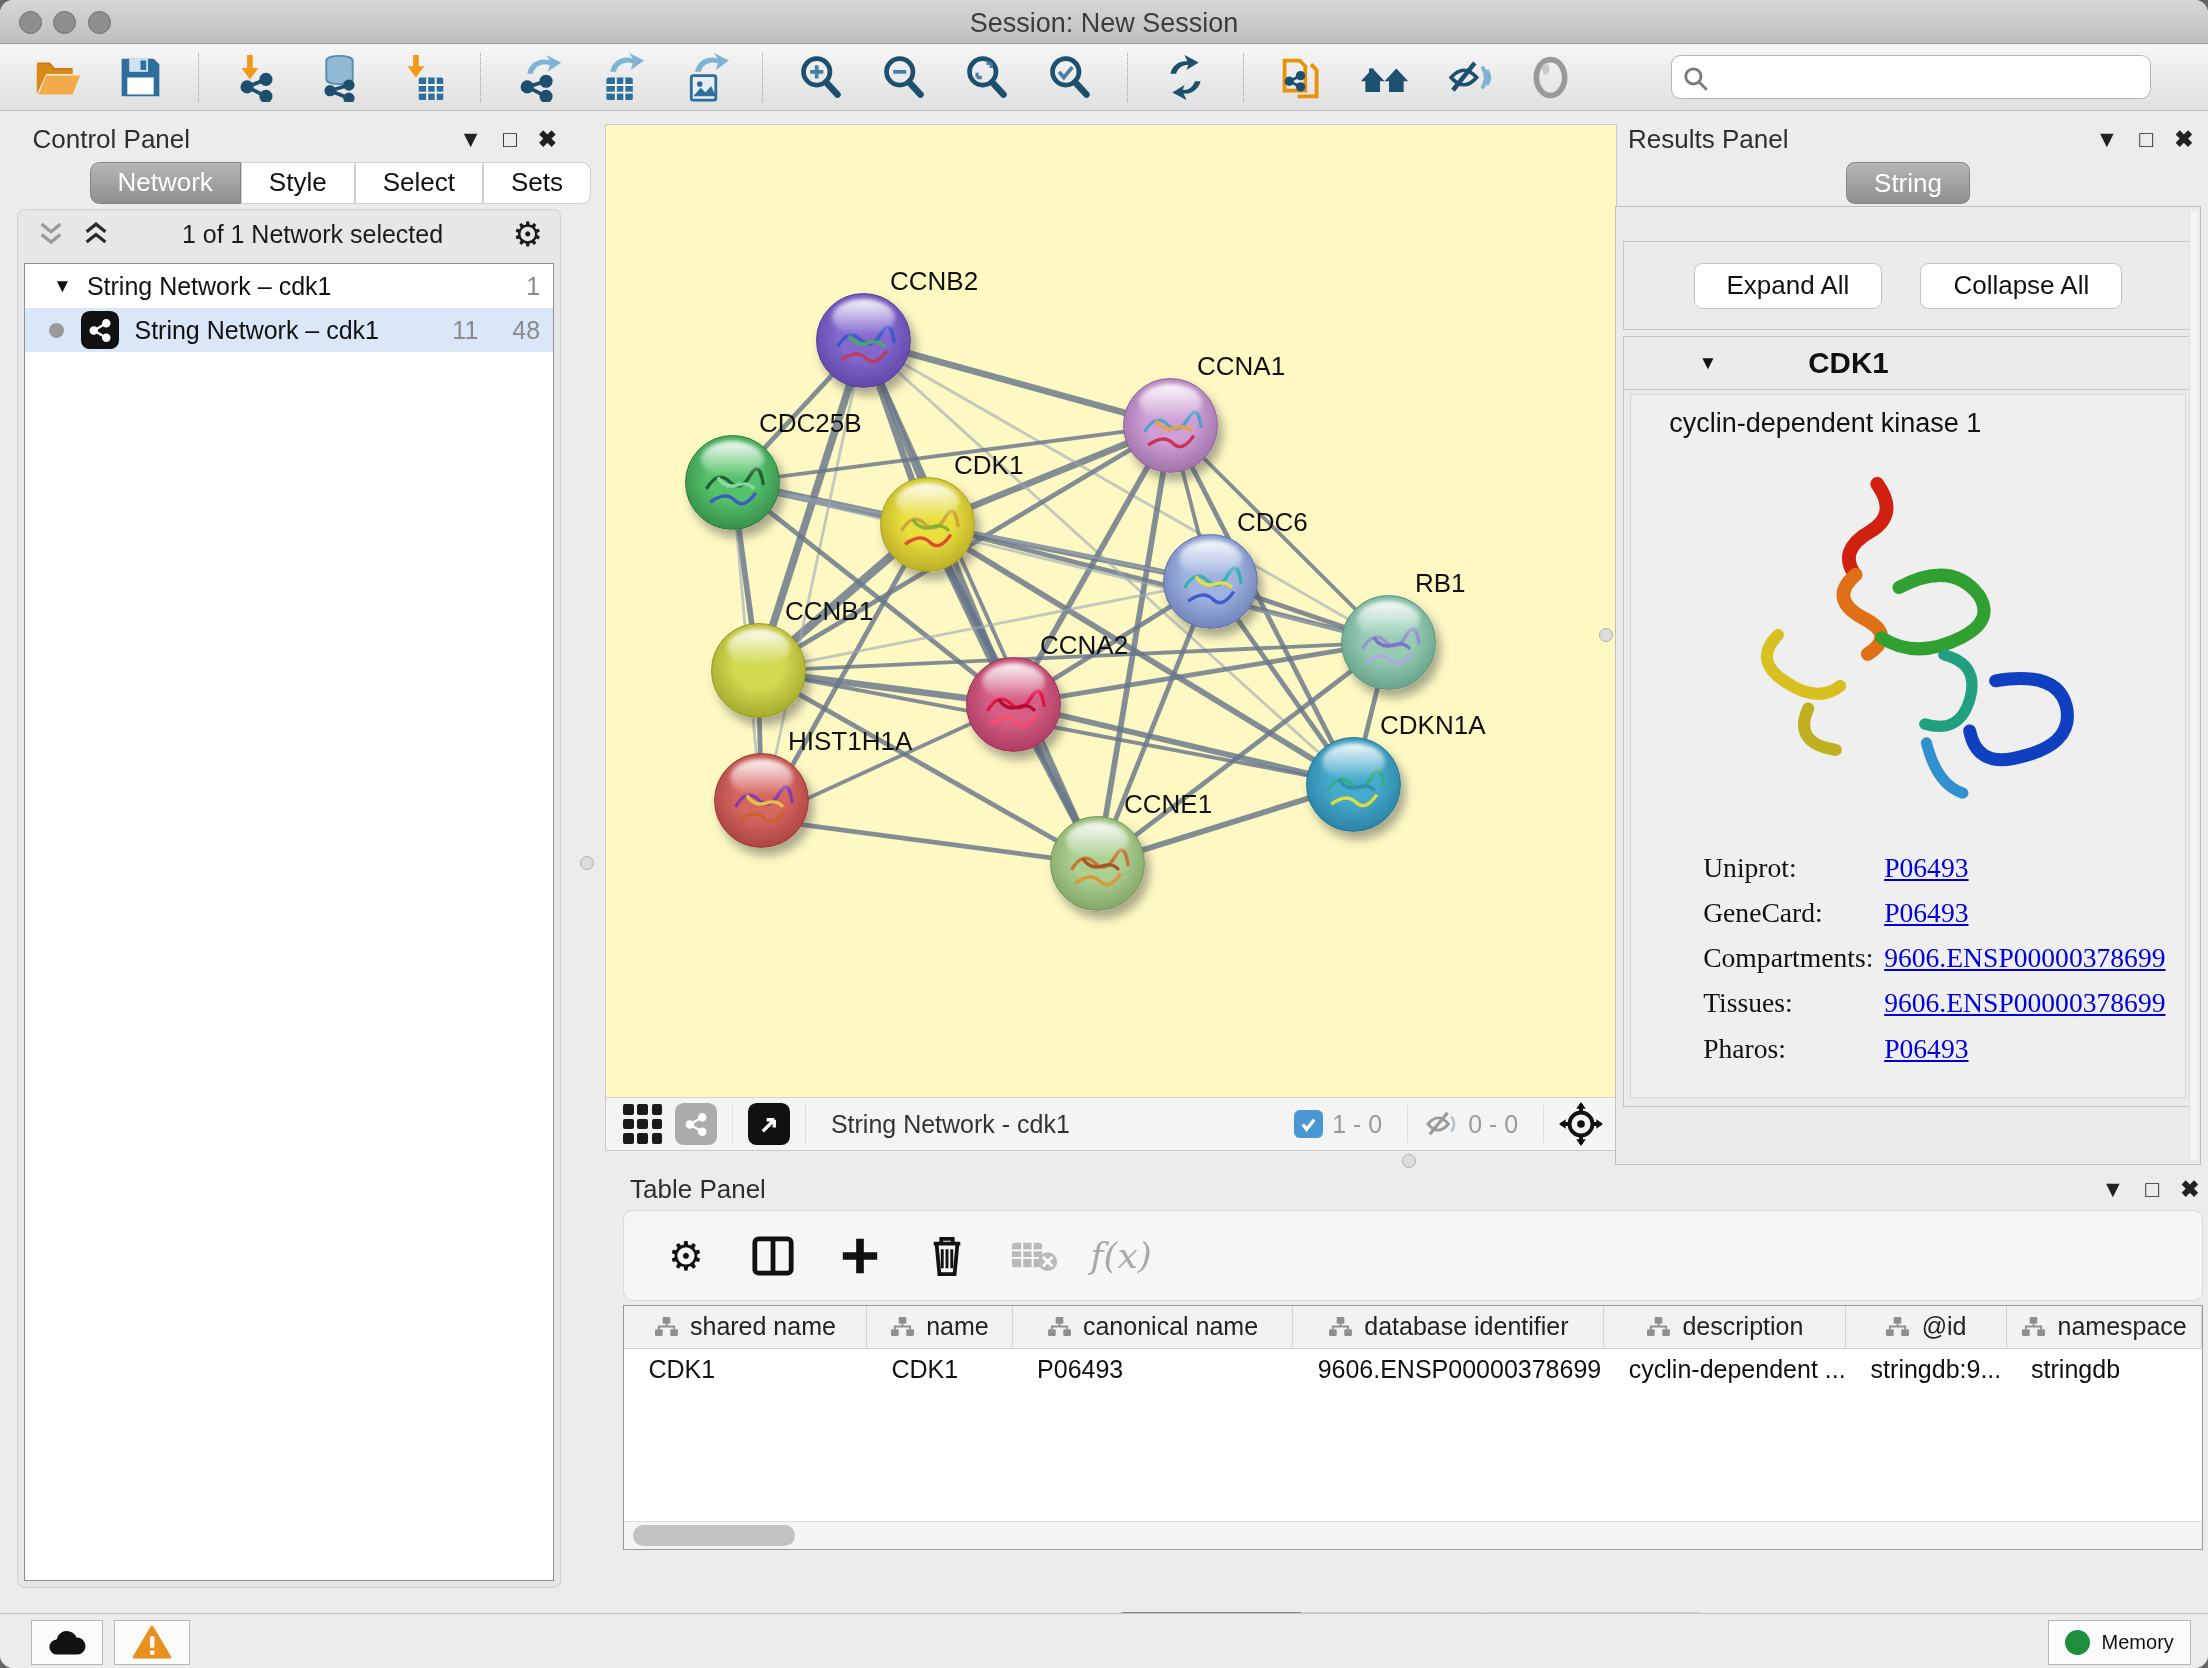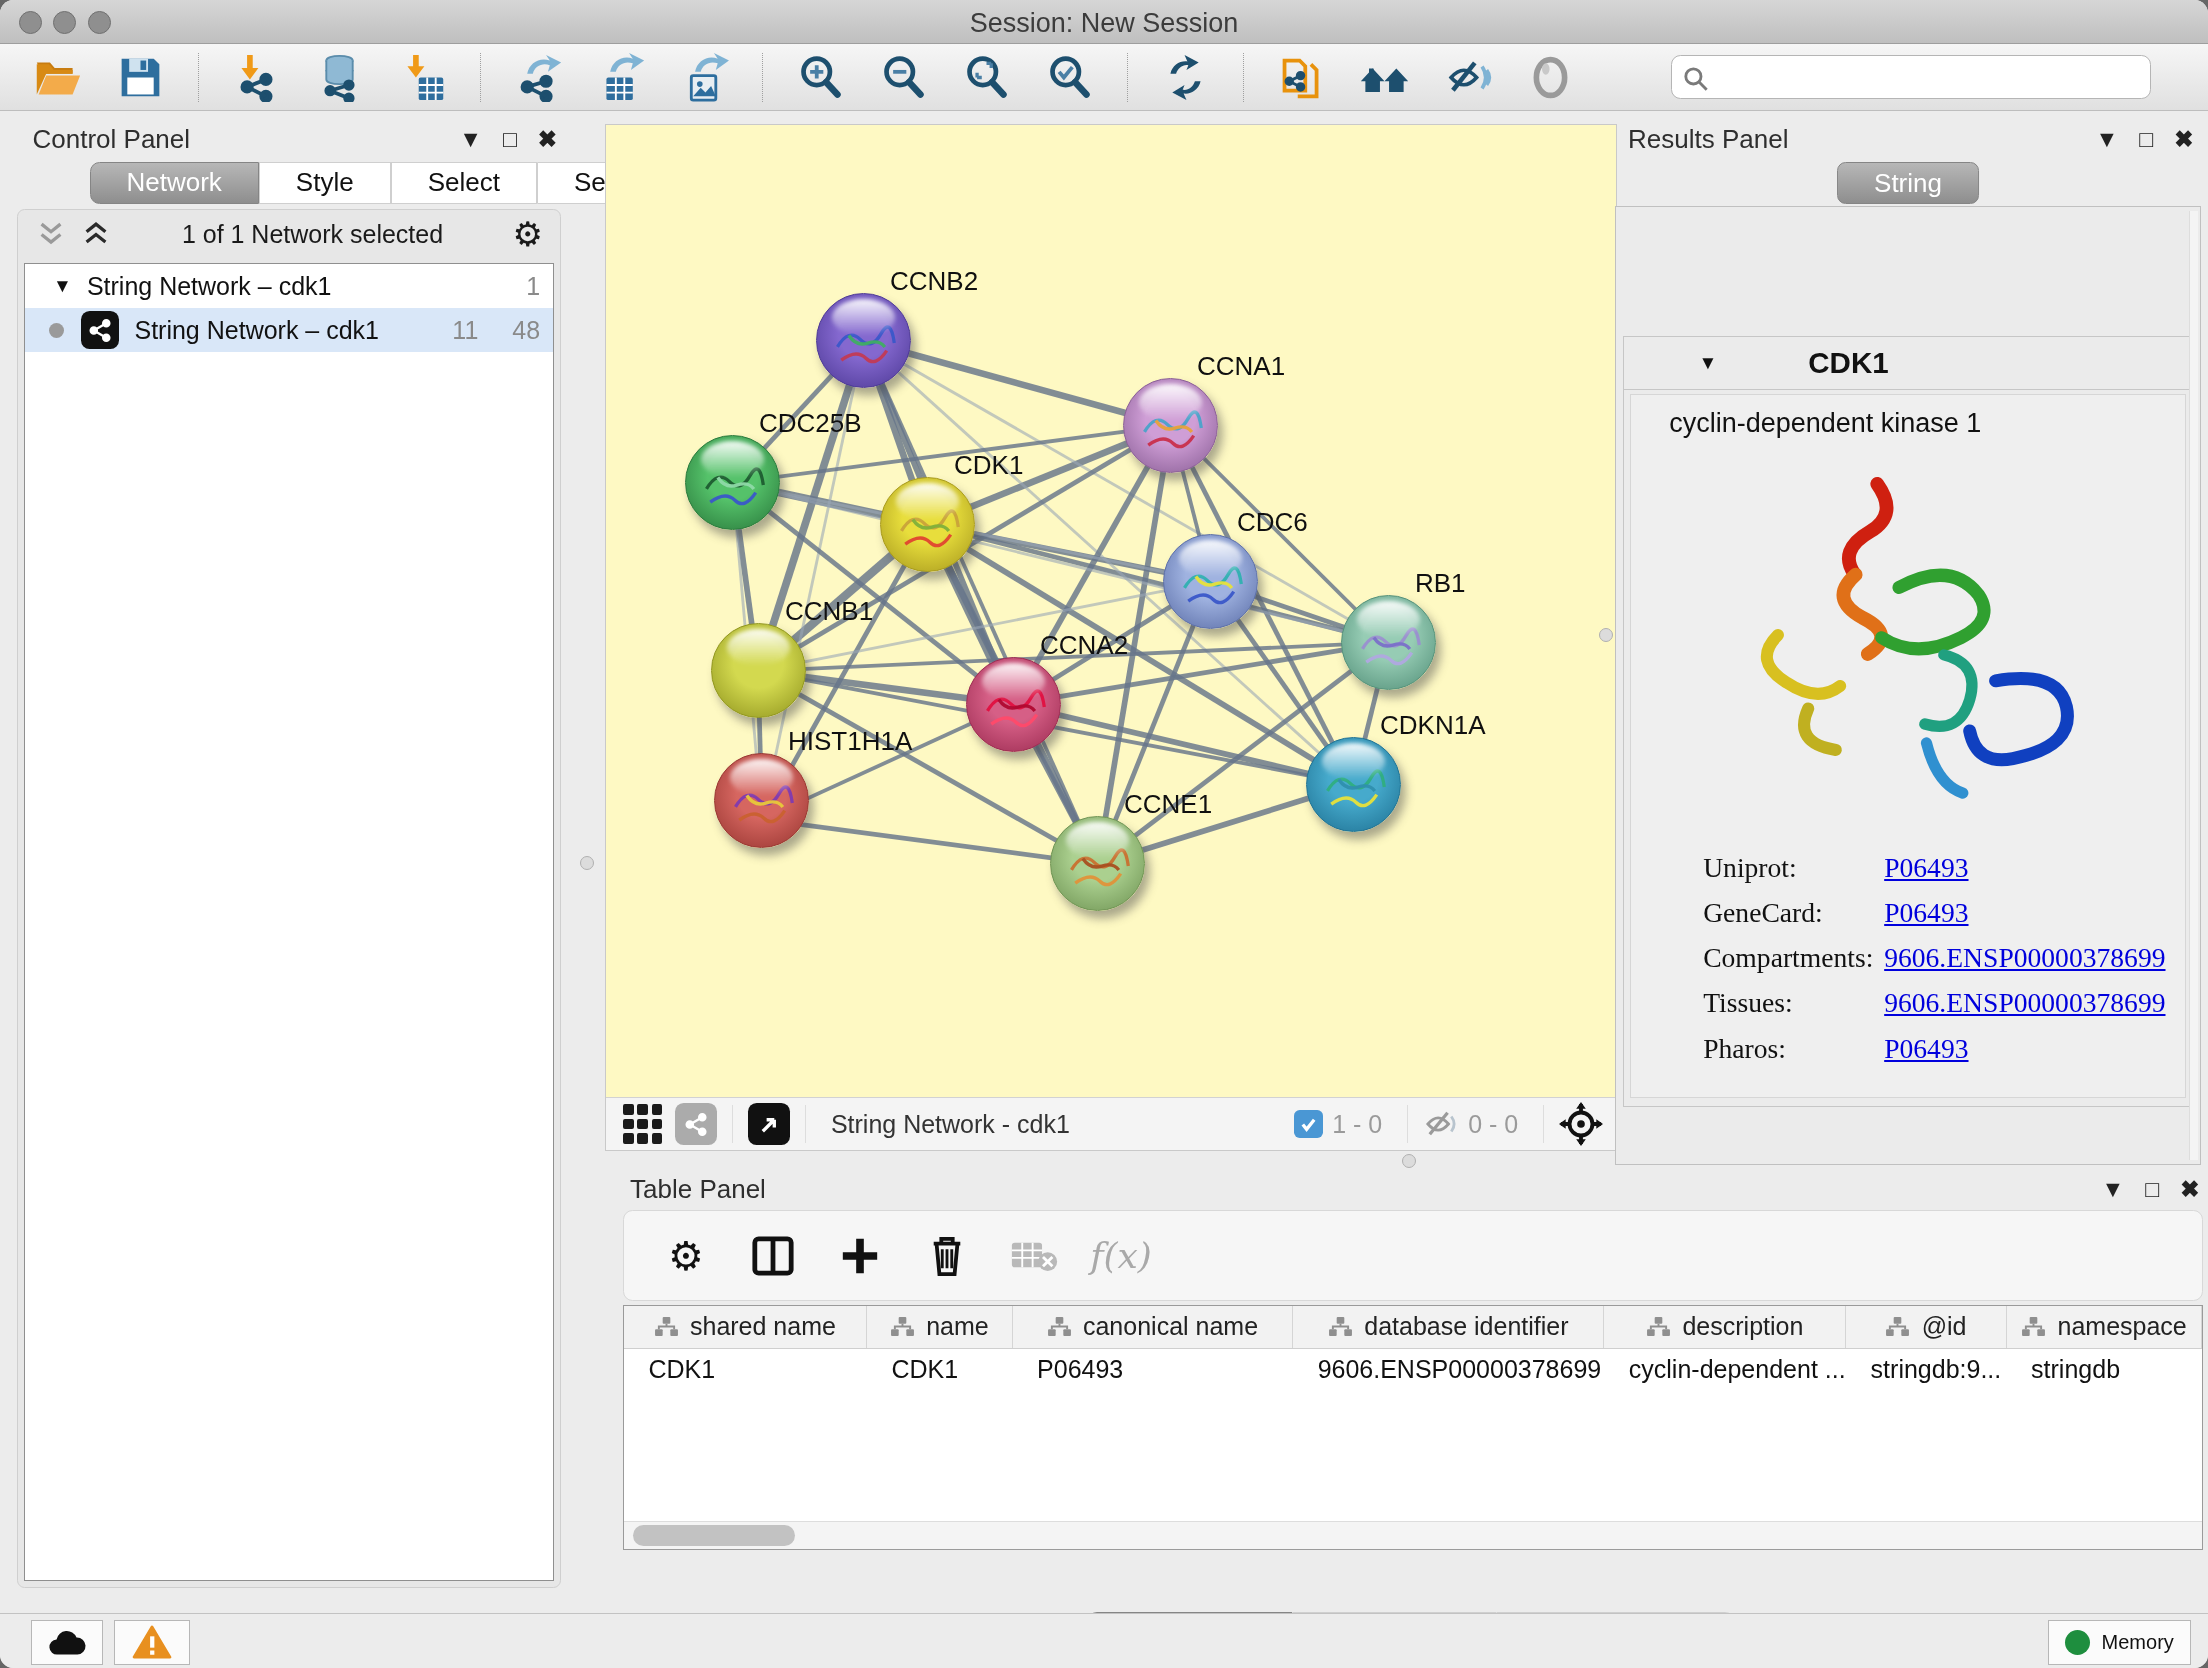--- a/index.html
+++ b/index.html
@@ -24,21 +24,21 @@
   .tb-sep { width:0; height:49px; border-left:1.9px dotted #9f9f9f; margin-left:32px; flex:none; }
   .searchwrap { position:relative; margin-left:95px; flex:none; }
   .search { width:480px; height:44px; border:1.9px solid #b5b5b5; border-radius:9.5px; background:#fff;
     font-size:25px; padding-left:48px; color:#333; outline:none; }
   .searchwrap svg { position:absolute; left:11.4px; top:9.5px; }
 
   
   .panel-title { font-size:26px; color:#2e2e2e; }
   .winctl { display:flex; gap:21px; align-items:center; color:#222; }
   .winctl span { font-size:23px; line-height:1; cursor:default; }
-  .tab { height:42px; padding:0 36px; display:flex; align-items:center; font-size:26px; background:#fff;
+  .tab { height:42px; padding:0 27px; display:flex; align-items:center; font-size:26px; background:#fff;
     border:1px solid #cfcfcf; color:#111; }
   .tab.selected { background:linear-gradient(#b7b7b7,#8e8e8e); color:#fff; border-color:#858585; }
   .tabgroup { display:flex; }
   .tabgroup .tab:first-child { border-radius:9.5px 0 0 9.5px; }
   .tabgroup .tab:last-child { border-radius:0 9.5px 9.5px 0; }
 
   
   .control-panel { position:absolute; left:9.5px; top:120px; width:559px; height:1470px; }
   .cp-head { display:flex; justify-content:space-between; align-items:center; padding:0 11.4px 0 23px; height:38px; }
   .cp-tabs { margin-left:80px; margin-top:3.8px; }
@@ -580,20 +580,24 @@
     <div class="rp-head">
       <span class="panel-title">Results Panel</span>
       <span class="winctl">
         <span>▼</span>
         <span>□</span>
         <span style="font-weight:bold;">✖</span>
       </span>
     </div>
     <div class="tab selected rp-tab">String</div>
     <div class="rp-body">
+      <div class="rp-btnbox">
+        <div class="rp-btn">Expand All</div>
+        <div class="rp-btn">Collapse All</div>
+      </div>
       <div class="rp-entry">
         <div class="rp-entry-head">
           <span class="tri">▼</span>
           <span class="rp-gene">CDK1</span>
         </div>
         <div class="rp-entry-body">
           <div class="rp-desc">cyclin-dependent kinase 1</div>
           <svg class="structure" width="399" height="380" viewBox="0 0 420 440">
             <g fill="none" stroke-linecap="round">
               <path d="M175 30q25 35-8 55q-38 22-18 50" stroke="#cf2010" stroke-width="16"></path>

